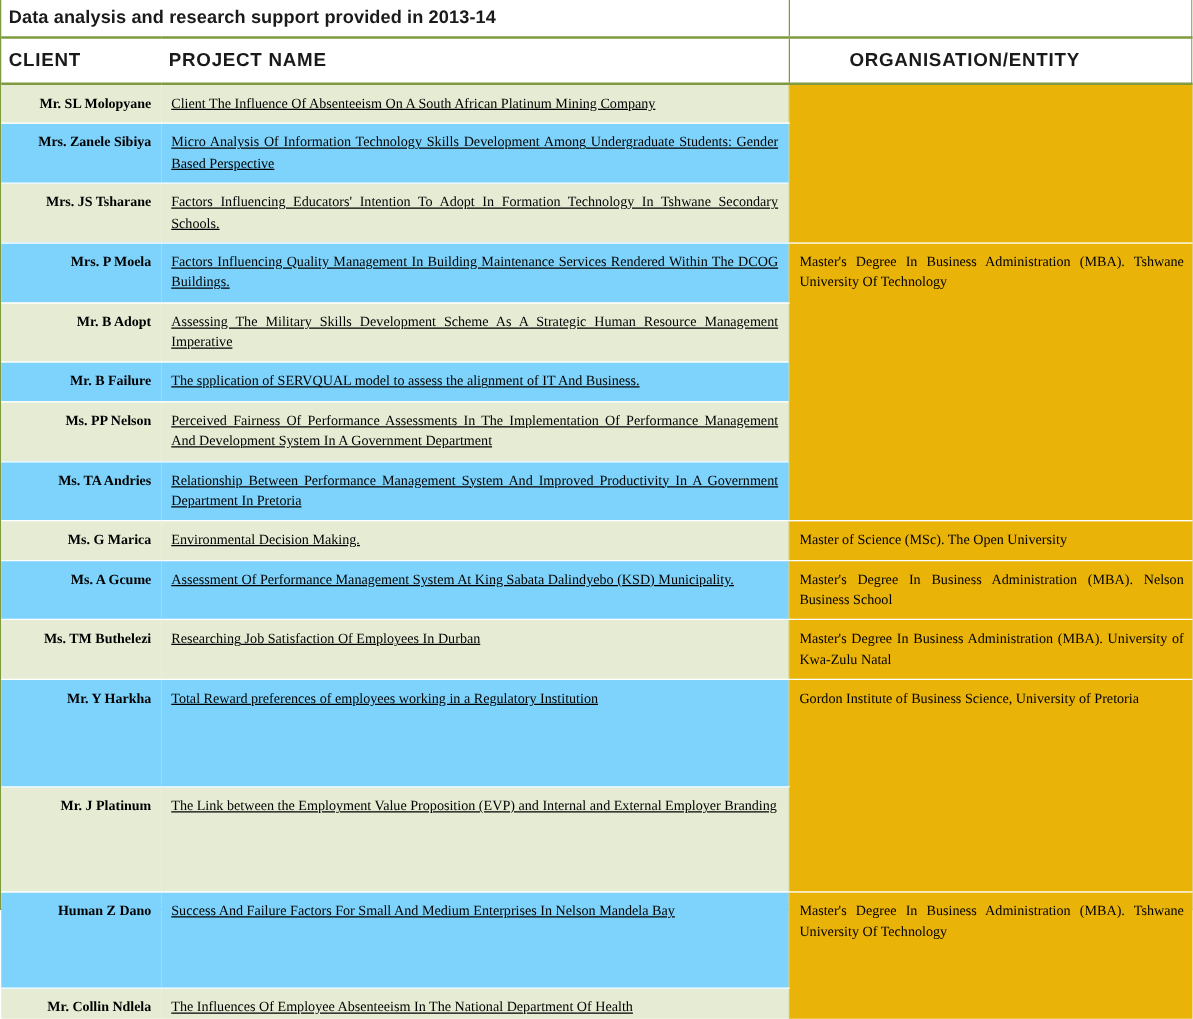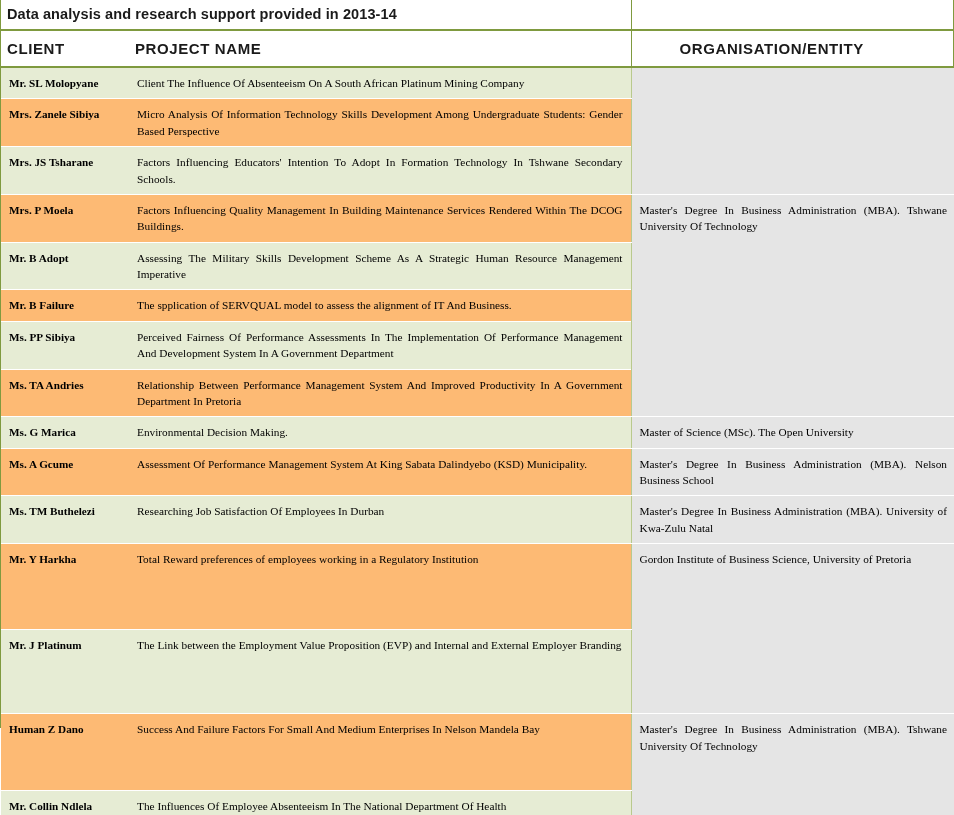--- a/index.html
+++ b/index.html
@@ -62,39 +62,41 @@
   }
   tr.header-row td.h-org { border-left: 1px solid #7f9a3f; padding-left: 48px; }
 
   
   td.cell {
     font-size: 11.3px;
     line-height: 1.45;
     padding: 7px 8px 7px 8px;
     vertical-align: top;
     border-bottom: 1px solid #ffffff;
+    text-align: right;
   }
   td.client {
     font-weight: bold;
     font-size: 11.2px;
     white-space: normal;
   }
   td.project {
     text-align: justify;
     text-justify: inter-word;
     border-right: 1px solid #b9c98d;
+    text-decoration: underline;
   }
   td.org {
     text-align: justify;
     border-left: 1px solid #b9c98d;
     background: #ffffff;
   }
   .green { background: #e6ecd4; }
-  .white { background: #fdba74; }
-  td.org.white { background: #e5e5e5; }
+  .white { background: #7dd3fc; }
+  td.org.white { background: #eab308; }
 
   .org-mid { vertical-align: middle; }
 
   .bottom-edge td { border-bottom: 1px solid #7f9a3f; }
 </style>
 </head>
 <body>
 
 <div class="page">
   <table class="doc-table">
@@ -140,21 +142,21 @@
         <td class="cell client green">Mr. B  Adopt</td>
         <td class="cell project green">Assessing The Military Skills Development Scheme As A Strategic Human Resource Management Imperative</td>
       </tr>
 
       <tr>
         <td class="cell client white">Mr. B Failure</td>
         <td class="cell project white">The spplication of SERVQUAL model to assess the alignment of IT And Business.</td>
       </tr>
 
       <tr>
-        <td class="cell client green">Ms. PP Sibiya</td>
+        <td class="cell client green">Ms. PP Nelson</td>
         <td class="cell project green">Perceived Fairness Of Performance Assessments In The Implementation Of Performance Management And Development System In A Government Department</td>
       </tr>
 
       <tr>
         <td class="cell client white">Ms. TA Andries</td>
         <td class="cell project white">Relationship Between Performance Management System And Improved Productivity In A Government Department In Pretoria</td>
       </tr>
 
       <tr>
         <td class="cell client green">Ms. G Marica</td>

